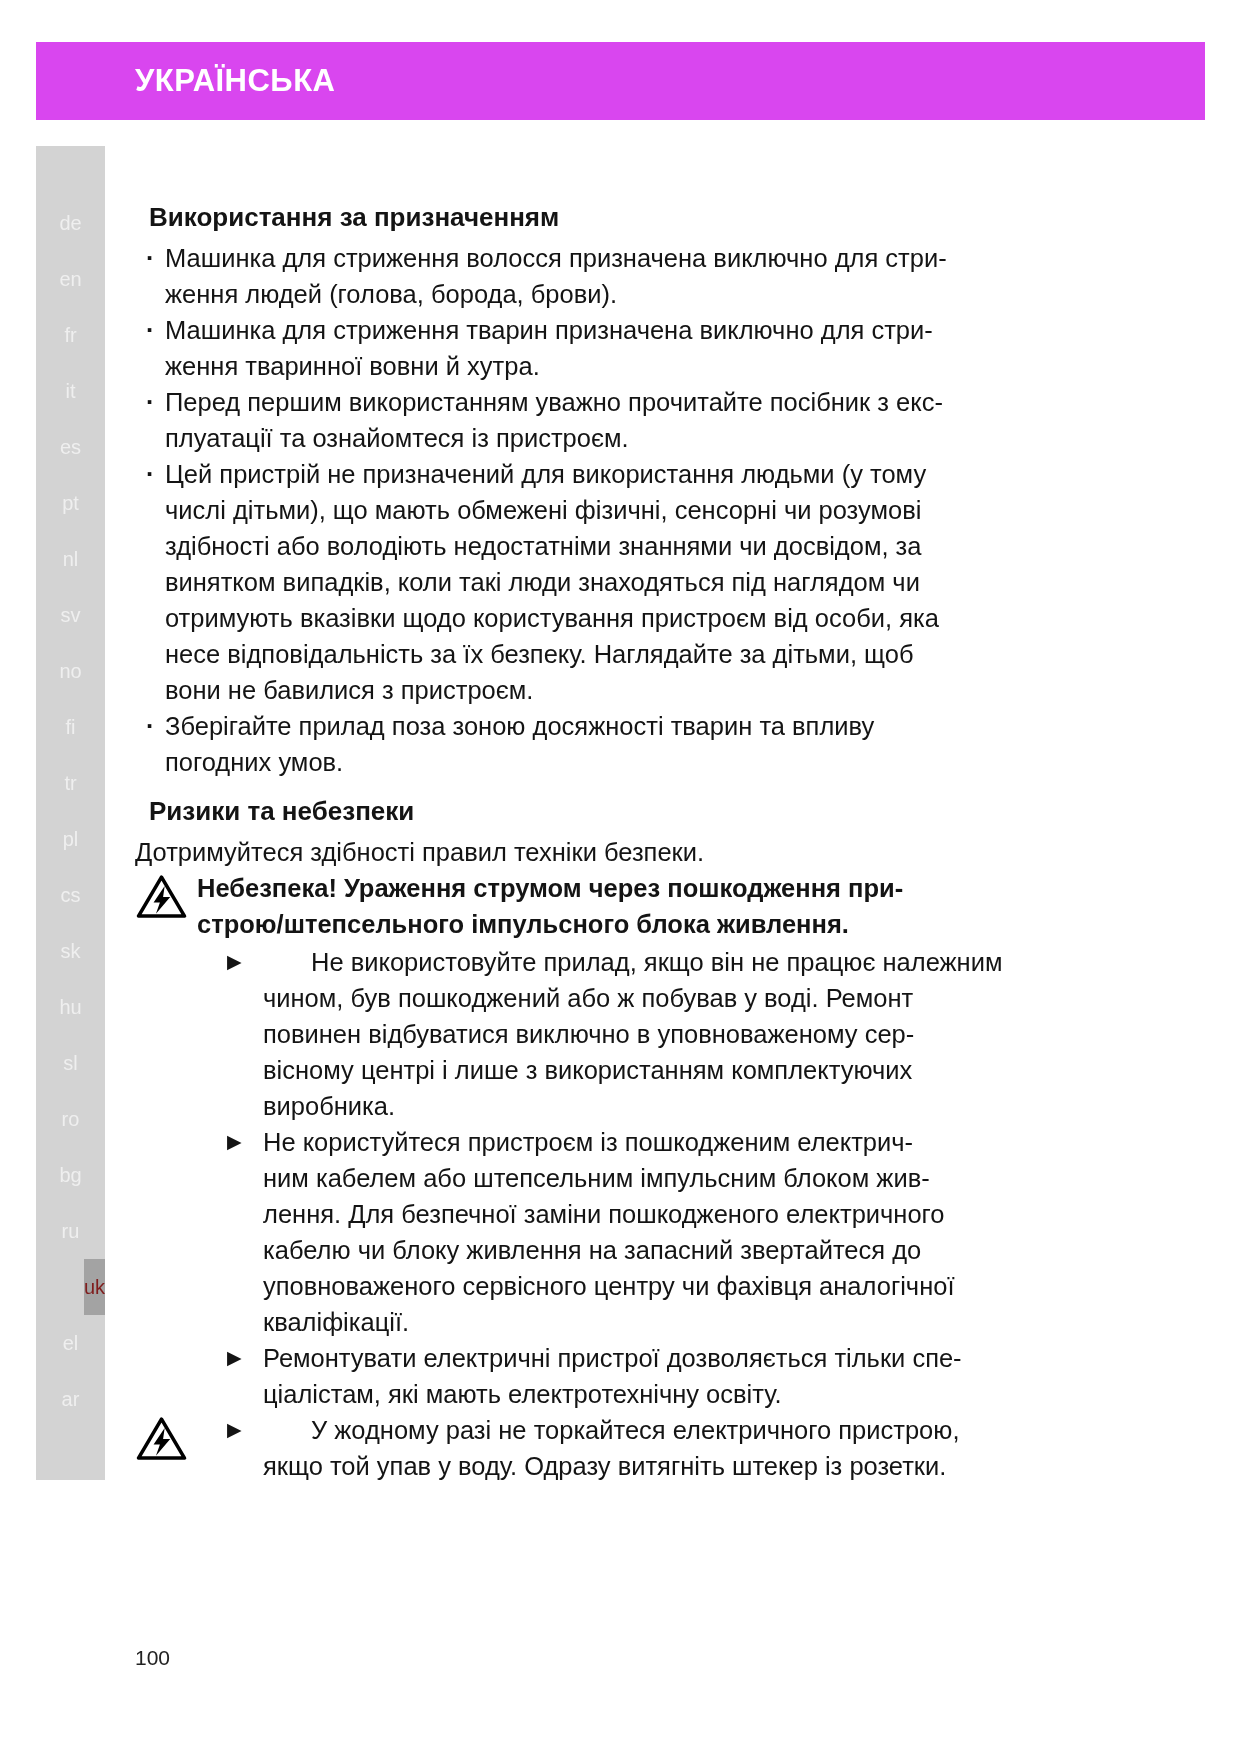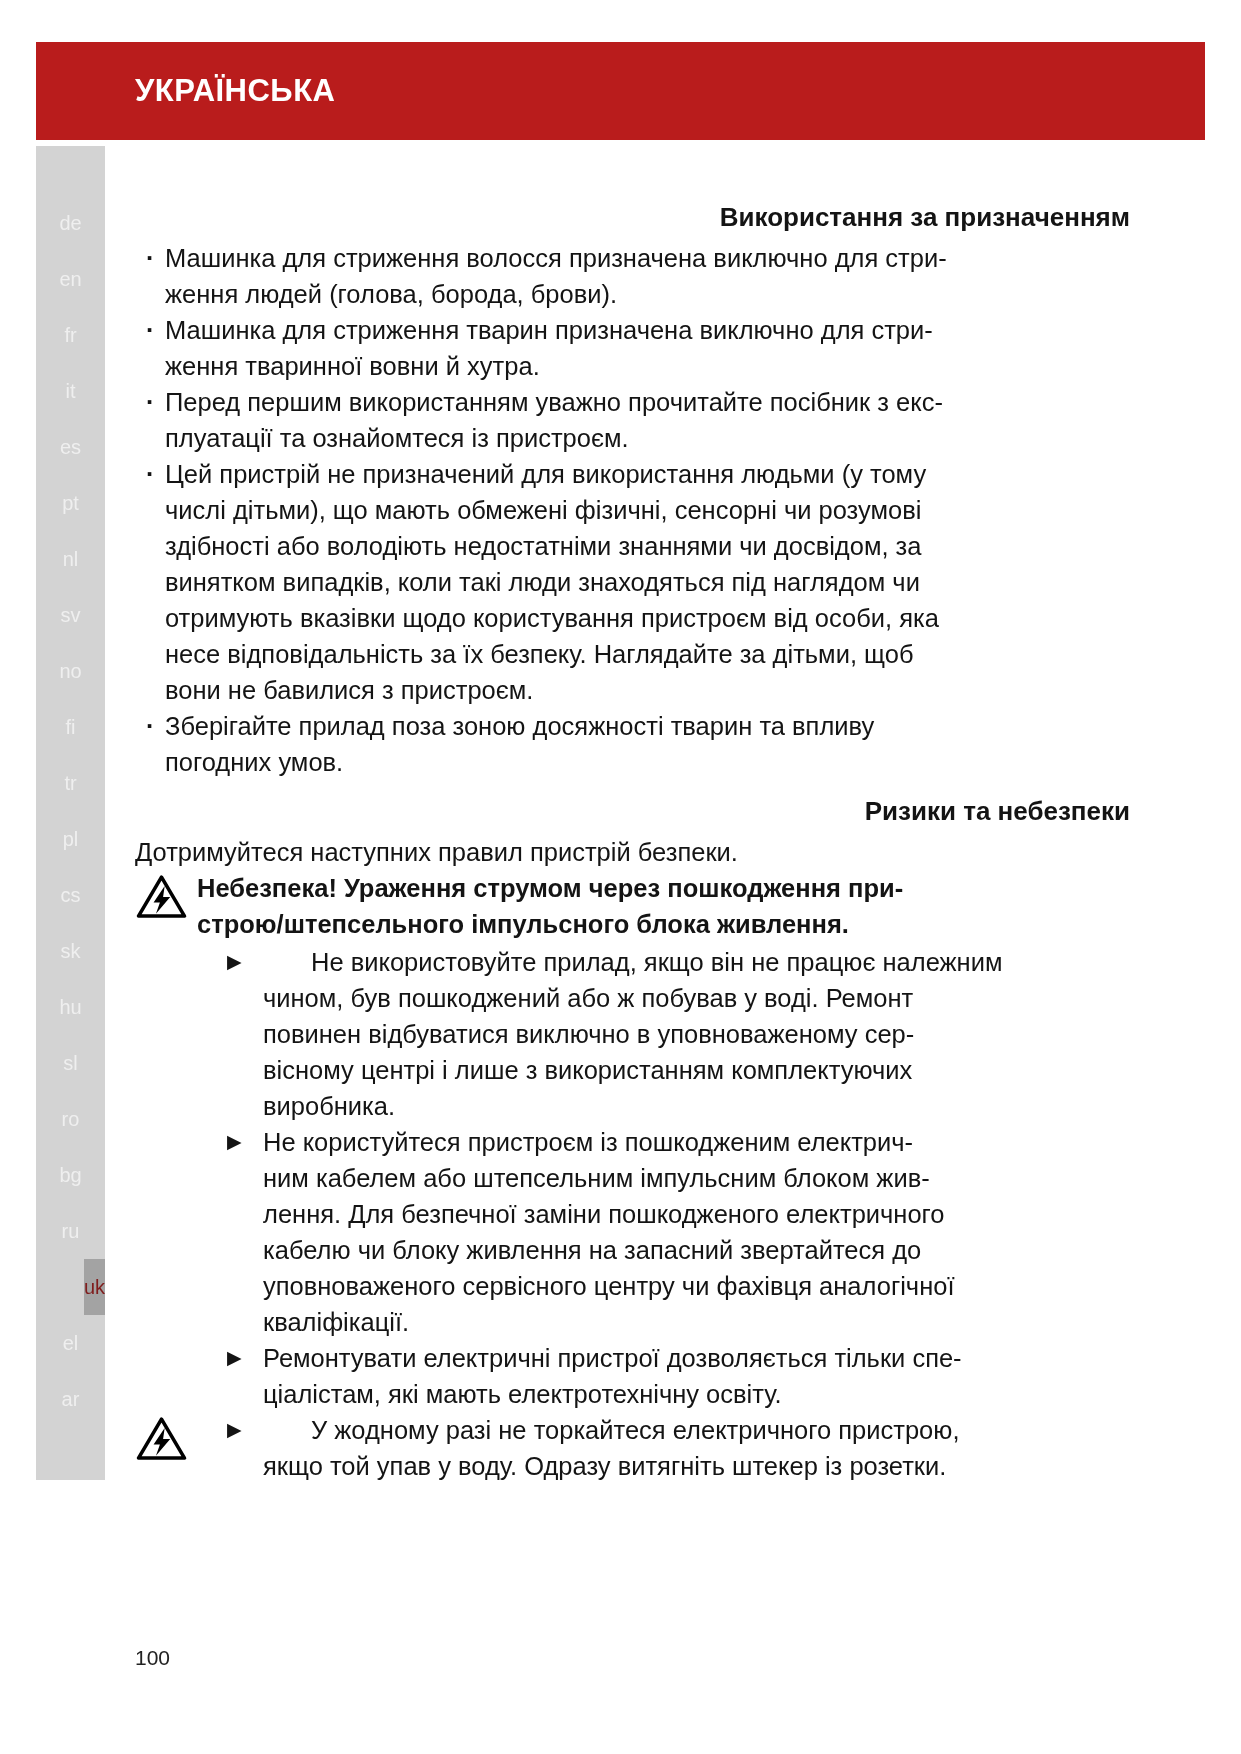--- a/index.html
+++ b/index.html
@@ -6,22 +6,22 @@
   body {
     width: 1241px; height: 1754px;
     position: relative;
     background: #ffffff;
     font-family: "Liberation Sans", sans-serif;
     color: #141414;
     overflow: hidden;
   }
   .header-bar {
     position: absolute; left: 36px; top: 42px;
-    width: 1169px; height: 98px;
-    background: #b91c1c;
+    width: 1169px; height: 78px;
+    background: #d946ef;
     display: flex; align-items: center;
   }
   .header-title {
     color: #ffffff; font-weight: 700; font-size: 31px;
     padding-left: 99px; letter-spacing: 0.5px;
   }
   .sidebar {
     position: absolute; left: 36px; top: 146px;
     width: 69px; height: 1334px;
     background: #d3d3d3;
@@ -31,21 +31,21 @@
   .lang {
     height: 56px;
     display: flex; align-items: center; justify-content: center;
     font-size: 20px; font-weight: 400; color: #efefef;
   }
   .lang.active { background: #a3a3a3; color: #7f1d1d; margin-left: 48px; }
   .content {
     position: absolute; left: 135px; top: 186px; width: 995px;
   }
   .doc-title { font-size: 31px; font-weight: 700; line-height: 40px; margin: 0 0 18px 0; }
-  .sec-heading { font-size: 26px; font-weight: 700; line-height: 34px; margin: 14px 0 6px 8px; text-align: right; }
+  .sec-heading { font-size: 26px; font-weight: 700; line-height: 34px; margin: 14px 0 6px 14px; }
   p { margin: 0; }
   .body-text { font-size: 25.5px; line-height: 36px; white-space: pre-line; }
   .bullet { position: relative; padding-left: 30px; }
   .bullet .dot {
     position: absolute; left: 11px; top: 0;
     font-size: 25.5px; line-height: 36px; font-weight: 700;
   }
   .risks-intro { margin-bottom: 0; }
   .warning { position: relative; padding-left: 62px; }
   .warn-icon { position: absolute; left: 1px; top: 4px; width: 51px; height: 46px; }
@@ -123,21 +123,21 @@
 несе відповідальність за їх безпеку. Наглядайте за дітьми, щоб
 вони не бавилися з пристроєм.</p>
   </div>
   <div class="bullet">
     <span class="dot">·</span>
     <p class="body-text">Зберігайте прилад поза зоною досяжності тварин та впливу
 погодних умов.</p>
   </div>
 
   <h2 class="sec-heading">Ризики та небезпеки</h2>
-  <p class="body-text risks-intro">Дотримуйтеся наступних правил пристрій безпеки.</p>
+  <p class="body-text risks-intro">Дотримуйтеся здібності правил техніки безпеки.</p>
 
   <div class="warning">
     <span class="warn-icon">
       <svg viewBox="0 0 64 58" width="51" height="46" aria-hidden="true">
         <path d="M32 4 L61 53 L3 53 Z" fill="none" stroke="#000" stroke-width="4.5" stroke-linejoin="round"></path>
         <path d="M36 15 L22 36 L30 36 L25 50 L43 29 L34 29 Z" fill="#000"></path>
       </svg>
     </span>
     <p class="body-text warn-title">Небезпека! Ураження струмом через пошкодження при-
 строю/штепсельного імпульсного блока живлення.</p>

